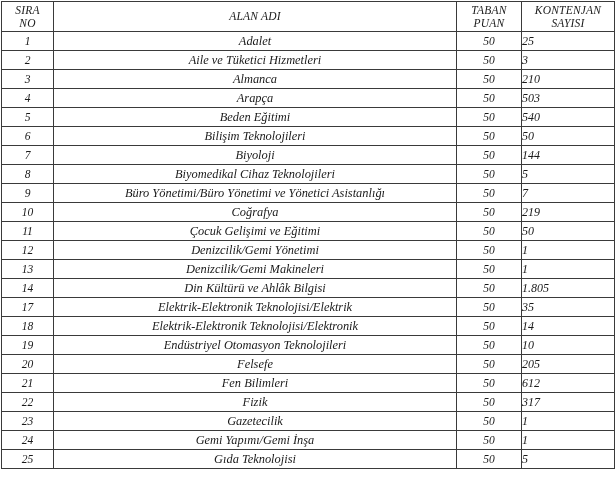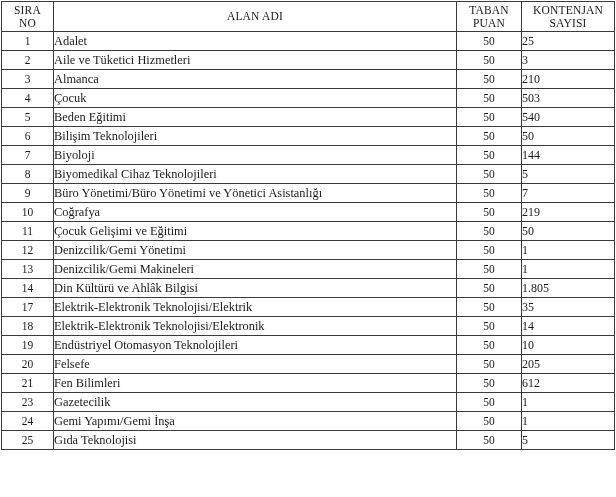--- a/index.html
+++ b/index.html
@@ -11,20 +11,21 @@
     width: 616px;
     height: 497px;
     font-family: "Liberation Serif", "DejaVu Serif", serif;
     color: #1a1a1a;
     overflow: hidden;
   }
   #table-wrap {
     width: 616px;
     height: 416px;
     box-sizing: border-box;
+    font-style: italic;
   }
   table.data-table {
     border-collapse: collapse;
     width: 613px;
     margin: 1px 0 0 1px;
     table-layout: fixed;
   }
   table.data-table th,
   table.data-table td {
     border: 1px solid #3a3a3a;
@@ -62,21 +63,21 @@
   tbody td {
     font-size: 12.4px;
     line-height: 15px;
     height: 18px;
   }
   td.cell-sira {
     text-align: center;
     font-size: 11.5px;
   }
   td.cell-alan {
-    text-align: left;
+    text-align: center;
     padding-left: 10px;
   }
   td.cell-taban {
     text-align: center;
     font-size: 11.5px;
   }
   td.cell-kont {
     text-align: left;
     padding-left: 5px;
     font-size: 12px;
@@ -126,21 +127,21 @@
           <td class="cell-kont">3</td>
         </tr>
         <tr>
           <td class="cell-sira">3</td>
           <td class="cell-alan">Almanca</td>
           <td class="cell-taban">50</td>
           <td class="cell-kont">210</td>
         </tr>
         <tr>
           <td class="cell-sira">4</td>
-          <td class="cell-alan">Çocuk</td>
+          <td class="cell-alan">Arapça</td>
           <td class="cell-taban">50</td>
           <td class="cell-kont">503</td>
         </tr>
         <tr>
           <td class="cell-sira">5</td>
           <td class="cell-alan">Beden Eğitimi</td>
           <td class="cell-taban">50</td>
           <td class="cell-kont">540</td>
         </tr>
         <tr>
@@ -219,20 +220,26 @@
           <td class="cell-sira">20</td>
           <td class="cell-alan">Felsefe</td>
           <td class="cell-taban">50</td>
           <td class="cell-kont">205</td>
         </tr>
         <tr>
           <td class="cell-sira">21</td>
           <td class="cell-alan">Fen Bilimleri</td>
           <td class="cell-taban">50</td>
           <td class="cell-kont">612</td>
+        </tr>
+        <tr>
+          <td class="cell-sira">22</td>
+          <td class="cell-alan">Fizik</td>
+          <td class="cell-taban">50</td>
+          <td class="cell-kont">317</td>
         </tr>
         <tr>
           <td class="cell-sira">23</td>
           <td class="cell-alan">Gazetecilik</td>
           <td class="cell-taban">50</td>
           <td class="cell-kont">1</td>
         </tr>
         <tr>
           <td class="cell-sira">24</td>
           <td class="cell-alan">Gemi Yapımı/Gemi İnşa</td>

